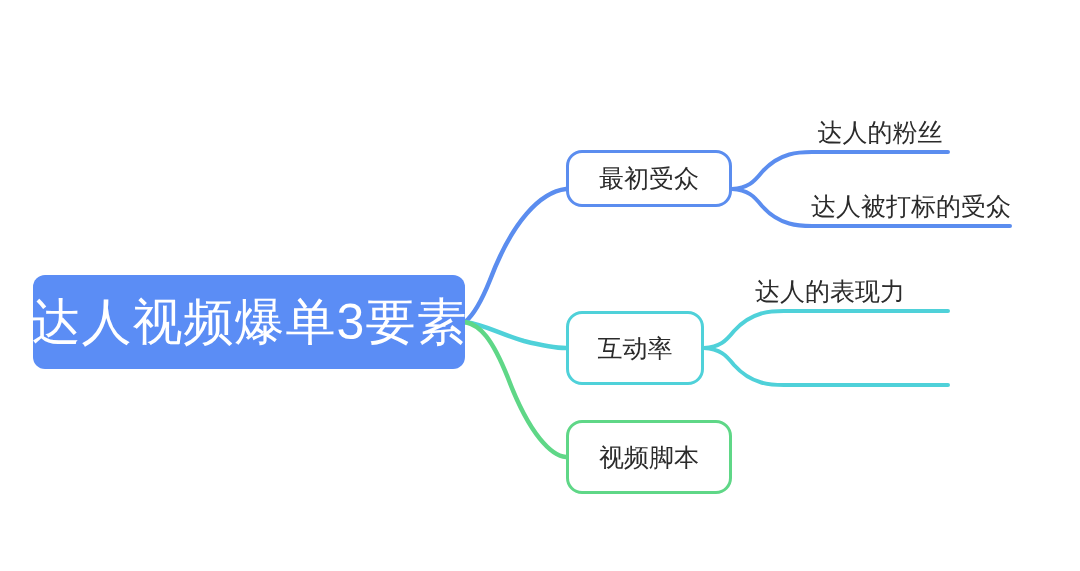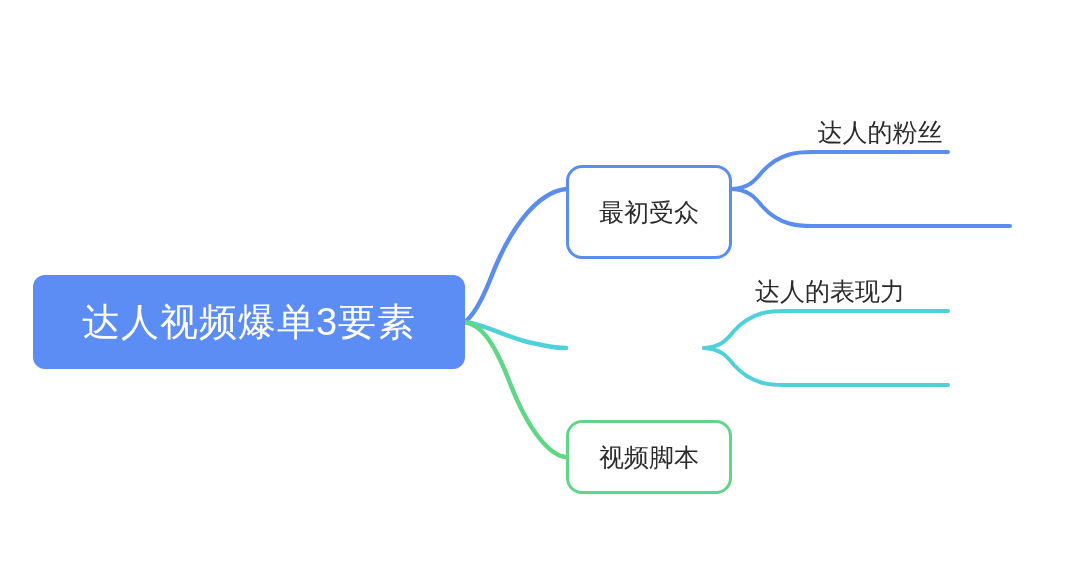--- a/index.html
+++ b/index.html
@@ -37,21 +37,21 @@
     width: 432px;
     height: 94px;
     border-radius: 12px;
     display: flex;
     align-items: center;
     justify-content: center;
     box-sizing: border-box;
   }
   .root-label {
     color: #ffffff;
-    font-size: 38px;
+    font-size: 50px;
     letter-spacing: 1px;
     line-height: 1;
     white-space: nowrap;
   }
 
   
   .branch-node {
     position: absolute;
     background: #ffffff;
     border-style: solid;
@@ -102,32 +102,38 @@
     <path d="M732,189 C748,190 754,196 762,206 C780,226 800,226 812,226 L1010,226" fill="none" stroke="#5B8DEF" stroke-width="4" stroke-linecap="round"></path>
 
     <path d="M704,348 C720,347 726,341 734,331 C752,311 772,311 784,311 L948,311" fill="none" stroke="#4FD1D9" stroke-width="4" stroke-linecap="round"></path>
     <path d="M704,348 C720,349 726,355 734,365 C752,385 772,385 784,385 L948,385" fill="none" stroke="#4FD1D9" stroke-width="4" stroke-linecap="round"></path>
   </svg>
 
   <div class="root-node" style="background:#5B8DF5;">
     <span class="root-label">达人视频爆单3要素</span>
   </div>
 
-  <div class="branch-node" style="left:566px; top:150px; width:166px; height:94px; border-color:#5B8DEF;margin-top:15px;">
+  <div class="branch-node" style="left:566px; top:150px; width:166px; height:57px; border-color:#5B8DEF;">
     <span class="branch-label">最初受众</span>
   </div>
 
+  <div class="branch-node" style="left:566px; top:311px; width:138px; height:74px; border-color:#4FD1D9;">
+    <span class="branch-label">互动率</span>
+  </div>
 
   <div class="branch-node" style="left:566px; top:420px; width:166px; height:74px; border-color:#5FD787;text-align:center;">
     <span class="branch-label">视频脚本</span>
   </div>
 
   <div class="leaf" style="left:812px; top:110px; width:136px; height:42px;">
     <span class="leaf-label">达人的粉丝</span>
   </div>
 
+  <div class="leaf" style="left:812px; top:184px; width:198px; height:42px;">
+    <span class="leaf-label">达人被打标的受众</span>
+  </div>
 
   <div class="leaf" style="left:748px; top:269px; width:164px; height:42px;">
     <span class="leaf-label">达人的表现力</span>
   </div>
 
 
 </div>
 
 </body></html>

